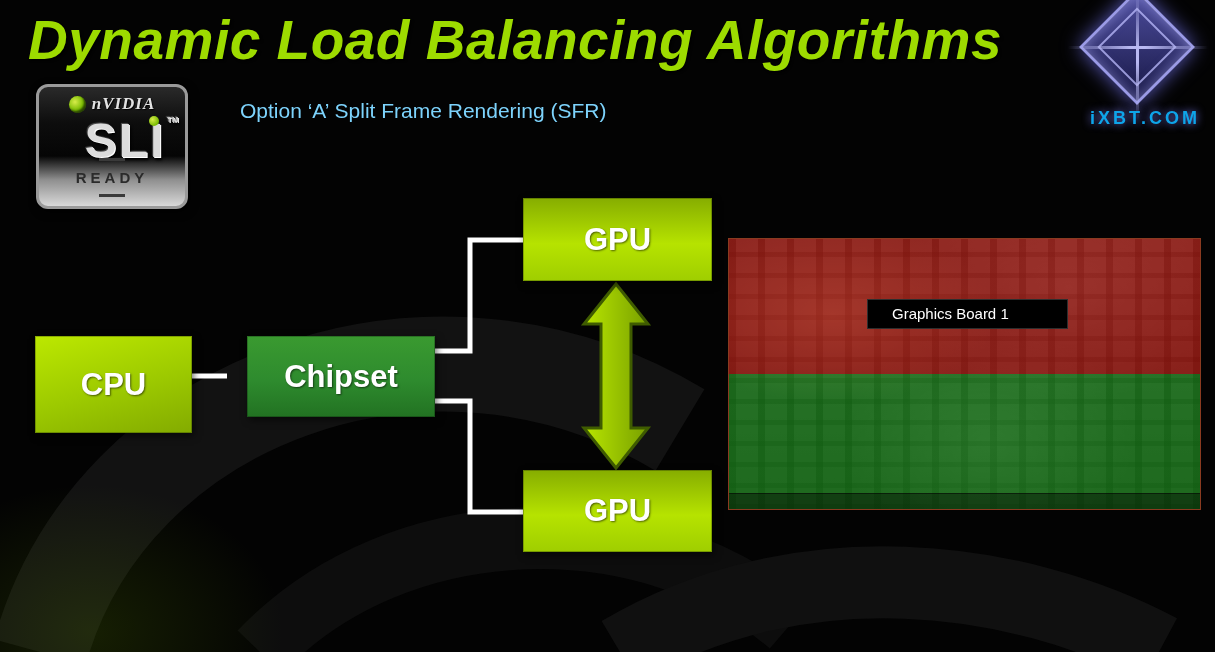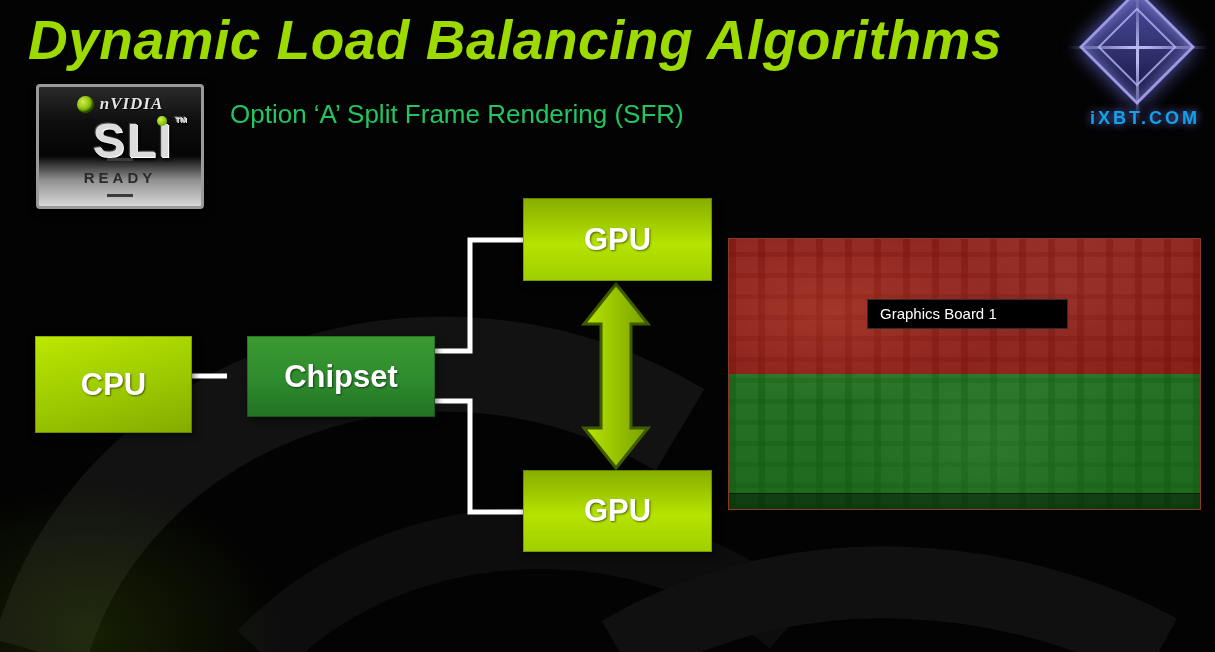--- a/index.html
+++ b/index.html
@@ -21,28 +21,28 @@
 
   
   .slide-title {
     position:absolute; left:28px; top:8px; z-index:2;
     font-size:55px; font-weight:bold; font-style:italic;
     color:#9ddb00; letter-spacing:0.5px;
     text-shadow:2px 2px 2px rgba(0,0,0,0.8);
   }
 
   .slide-subtitle {
-    position:absolute; left:230px; top:99px; z-index:2;
-    font-size:26px; color:#22c55e;
+    position:absolute; left:240px; top:99px; z-index:2;
+    font-size:21px; color:#7dd3fc;
   }
 
   
   .sli-badge {
-    position:absolute; left:36px; top:84px; width:168px; height:125px; z-index:2;
-    border:3px solid #9a9a9a; border-radius:4px;
+    position:absolute; left:36px; top:84px; width:152px; height:125px; z-index:2;
+    border:3px solid #9a9a9a; border-radius:12px;
     background:linear-gradient(180deg, #2a2a2a 0%, #0d0d0d 30%, #050505 58%, #8f8f8f 78%, #d8d8d8 100%);
     box-shadow:0 0 0 1px #000, 2px 3px 8px rgba(0,0,0,0.8);
     overflow:hidden;
   }
   .sli-brand-row {
     position:absolute; left:0; top:7px; width:100%; height:20px;
     display:flex; align-items:center; justify-content:center; gap:6px;
   }
   .nvidia-eye {
     width:17px; height:17px; border-radius:50%;
@@ -147,21 +147,21 @@
   .shot-half-red   { top:0; background:rgba(205,26,16,0.58); }
   .shot-half-green { bottom:0; background:rgba(34,183,34,0.50); }
   .shot-hud {
     position:absolute; left:0; bottom:0; width:100%; height:16px;
     background:rgba(0,0,0,0.40);
     border-top:1px solid rgba(0,0,0,0.5);
   }
   .board-label {
     position:absolute; left:138px; width:201px; height:30px; z-index:3;
     background:#000000; border:1px solid #2e2e2e;
-    color:#ffffff; font-size:15px; line-height:28px; padding-left:12px;
+    color:#ffffff; font-size:15px; line-height:28px; padding-left:24px;
   }
   .board-label-1 { top:60px; }
   .board-label-2 { top:180px; }
 </style>
 </head>
 <body>
 
 <svg class="bg-svg" width="1215" height="652">
   <path d="M 40 652 C 110 400, 430 280, 680 430" stroke="#121212" stroke-width="95" fill="none"></path>
   <path d="M 260 652 C 400 505, 650 505, 790 625" stroke="#0d0d0d" stroke-width="62" fill="none"></path>

